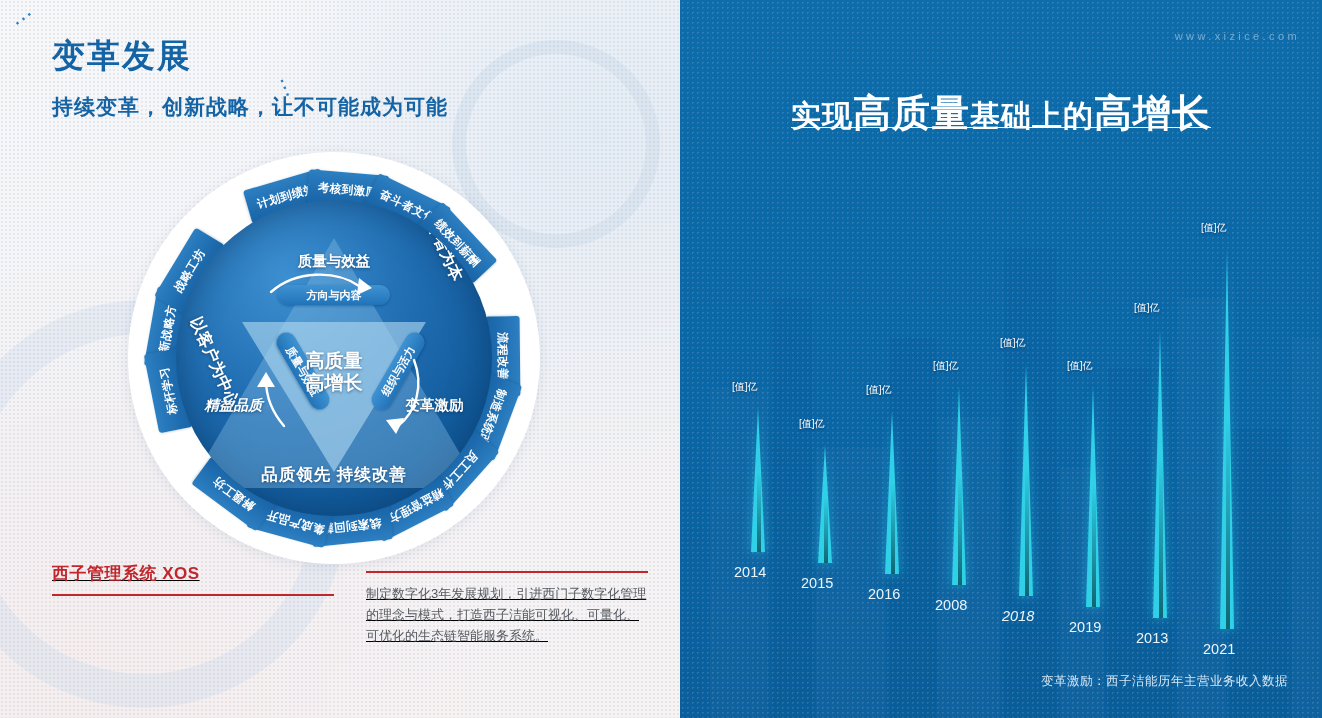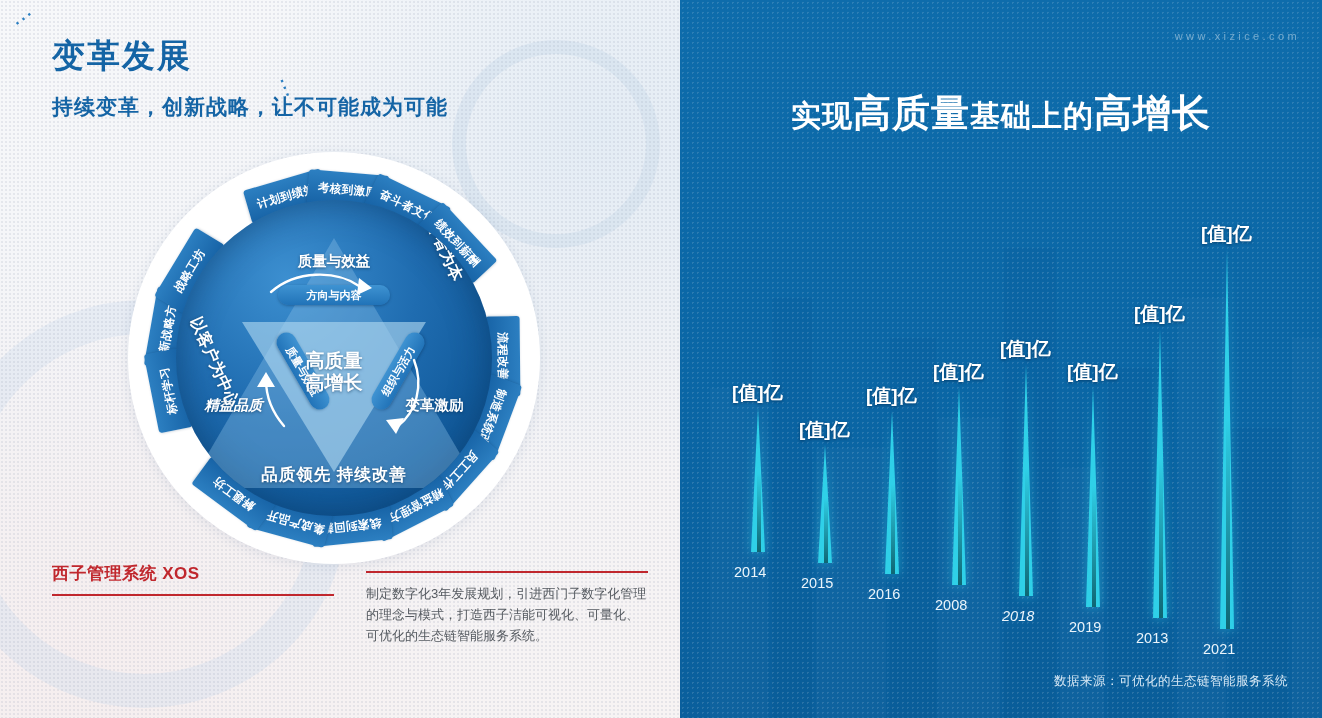--- a/index.html
+++ b/index.html
@@ -128,21 +128,21 @@
   .sidelabel.l{left:9%;top:36%;transform:rotate(66deg);transform-origin:left top;}
   .sidelabel.r{right:8%;top:24%;transform:rotate(66deg);transform-origin:right top;}
   .bottomlabel{
     position:absolute;left:50%;bottom:9.5%;transform:translateX(-50%);
     color:#ffffff;font-weight:bold;font-size:16.5px;white-space:nowrap;letter-spacing:1px;
     text-shadow:0 1px 3px rgba(8,46,84,.6);
   }
   .arc{position:absolute;pointer-events:none;}
 
   
-  .blocks{position:absolute;left:52px;top:562px;width:596px;display:flex;gap:32px;z-index:5;}
+  .blocks{position:absolute;left:52px;top:562px;width:596px;display:flex;gap:32px;z-index:5;text-decoration:underline;}
   .blk{flex:1;}
   .blk h3{margin:0;font-size:17px;font-weight:bold;color:#c0272d;letter-spacing:.5px;}
   .blk .rule{height:2px;background:#c0272d;margin:9px 0 10px 0;}
   .blk p{margin:0;font-size:13px;line-height:1.62;color:#555a60;}
 
   
   .right{
     position:relative;width:642px;height:718px;flex:0 0 642px;
     background:
       linear-gradient(180deg,#0e6cab 0%,#0a66a5 55%,#0a5f9c 100%);
@@ -155,34 +155,34 @@
     position:absolute;inset:0;
     background-image:radial-gradient(rgba(255,255,255,.13) 1px, transparent 1px);
     background-size:5px 5px;pointer-events:none;
   }
   .wm{
     position:absolute;right:22px;top:30px;color:rgba(255,255,255,.42);
     font-size:11px;letter-spacing:3.4px;z-index:6;
   }
   .rtitle{
     position:absolute;left:0;right:0;top:88px;text-align:center;z-index:6;
-    color:#ffffff;font-weight:bold;letter-spacing:1px;white-space:nowrap;
+    color:#ffffff;font-weight:bold;letter-spacing:1px;white-space:nowrap;text-decoration:underline;
   }
   .rtitle .sm{font-size:30px;}
   .rtitle .lg{font-size:38px;}
 
   .chart{position:absolute;left:0;top:0;right:0;bottom:0;z-index:5;}
   .spike{position:absolute;}
   .spike .stick{
     position:absolute;left:50%;bottom:0;transform:translateX(-50%);
     width:0;height:100%;
     border-left:7px solid transparent;border-right:7px solid transparent;
   }
   .vlabel{
-    position:absolute;color:#ffffff;font-size:19px;font-weight:bold;white-space:nowrap;
+    position:absolute;color:#ffffff;font-size:10px;font-weight:normal;white-space:nowrap;
     text-shadow:0 1px 3px rgba(0,30,60,.55);
   }
   .ylabel{
     position:absolute;color:#eaf4fb;font-size:14.5px;white-space:nowrap;
   }
   .source{
     position:absolute;right:34px;bottom:28px;color:#d7e8f5;font-size:12.5px;
     letter-spacing:.5px;z-index:6;
   }
 </style>
@@ -370,15 +370,15 @@
         <div class="vlabel" style="left: 454px; top: 301px;">[值]亿</div>
         <div class="ylabel" style="left: 456px; top: 630px;">2013</div>
         <div class="spike" style="left: 538px; top: 249px; width: 18px; height: 380px;">
           <div class="stick" style="border-bottom: 380px solid rgb(47, 208, 232); filter: drop-shadow(rgba(47, 208, 232, 0.45) 0px 0px 6px);"></div>
           <div style="position: absolute; left: 50%; bottom: 0px; transform: translateX(-1px); width: 4px; height: 209px; background: linear-gradient(rgba(4, 70, 80, 0), rgba(4, 66, 76, 0.75));"></div>
         </div>
         <div class="vlabel" style="left: 521px; top: 221px;">[值]亿</div>
         <div class="ylabel" style="left: 523px; top: 641px;">2021</div>
       </div>
 
-    <div class="source">数据来源：可优化的生态链智能服务系统</div>
+    <div class="source">变革激励：西子洁能历年主营业务收入数据</div>
   </div>
 </div>
 
 </body></html>

